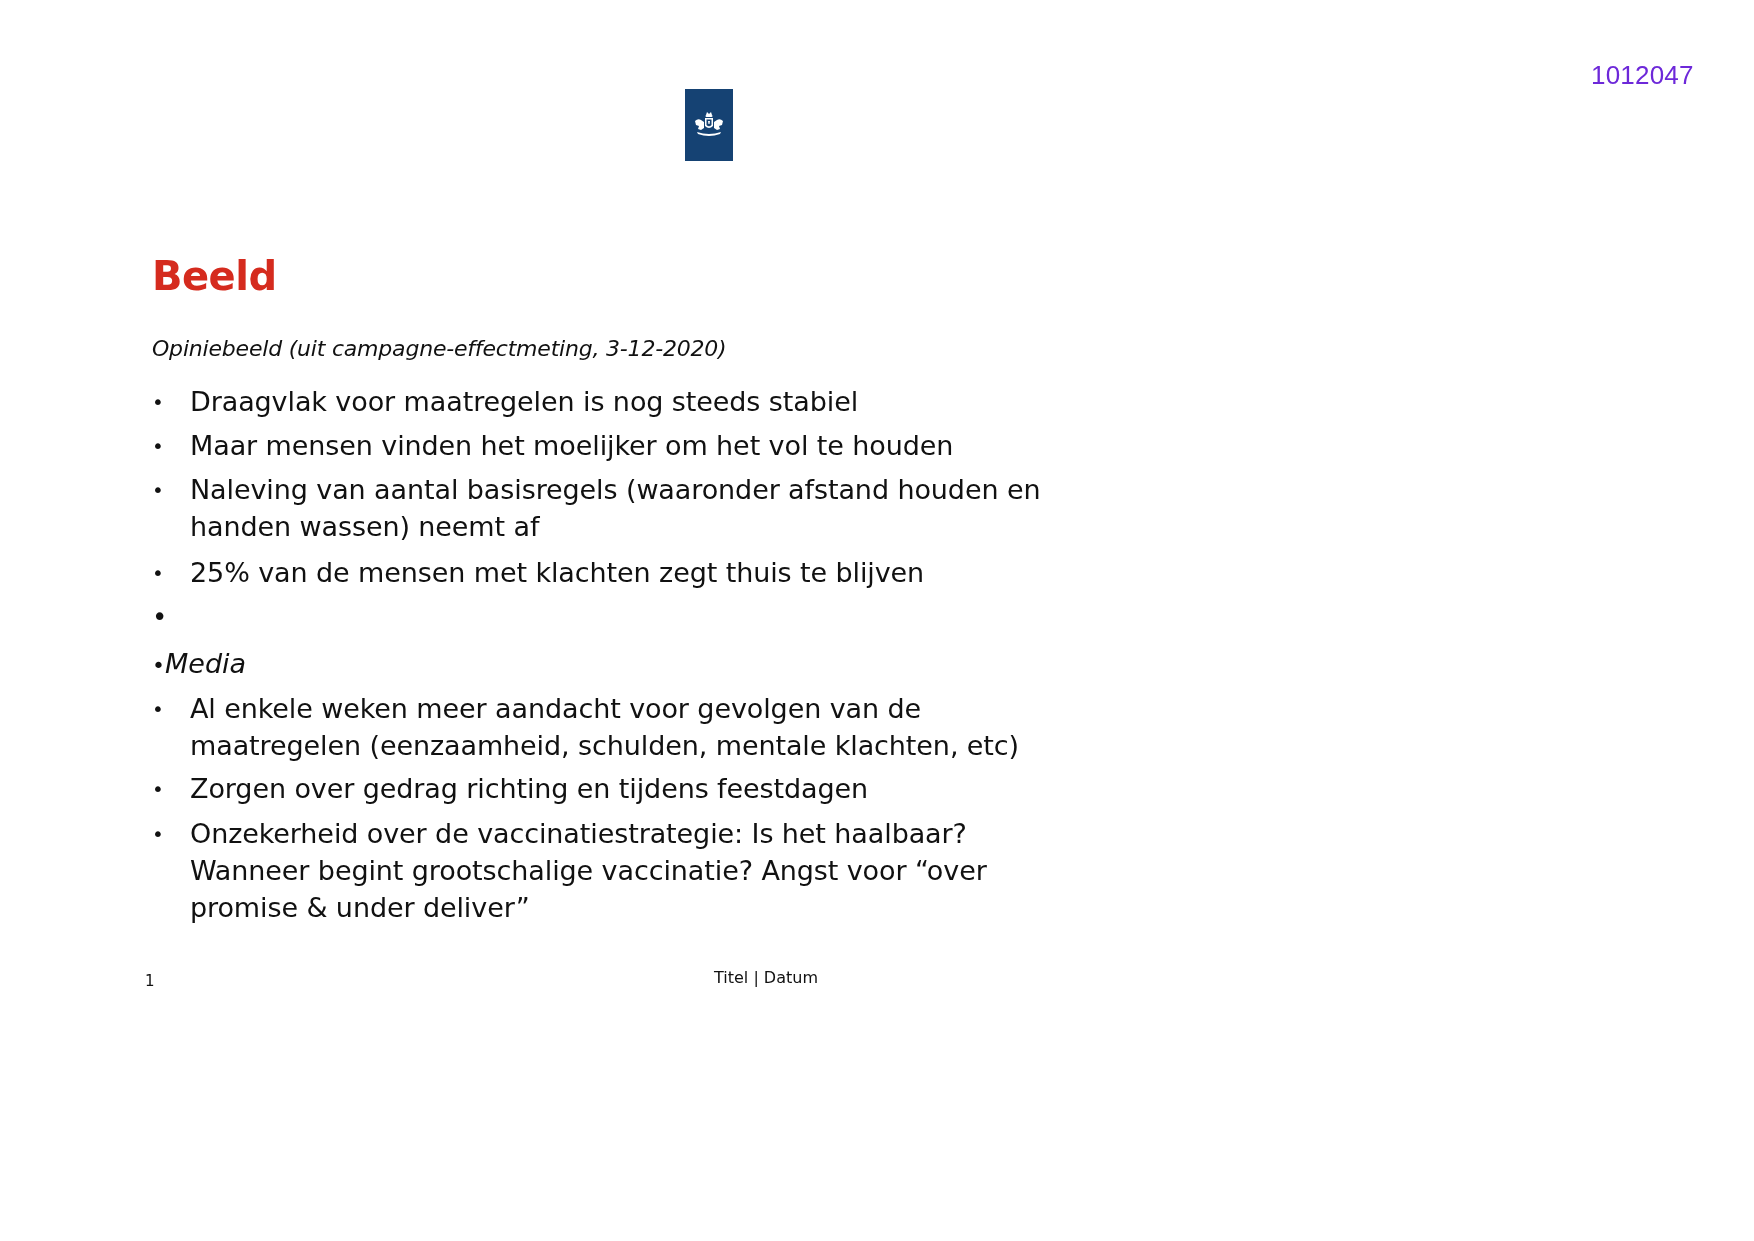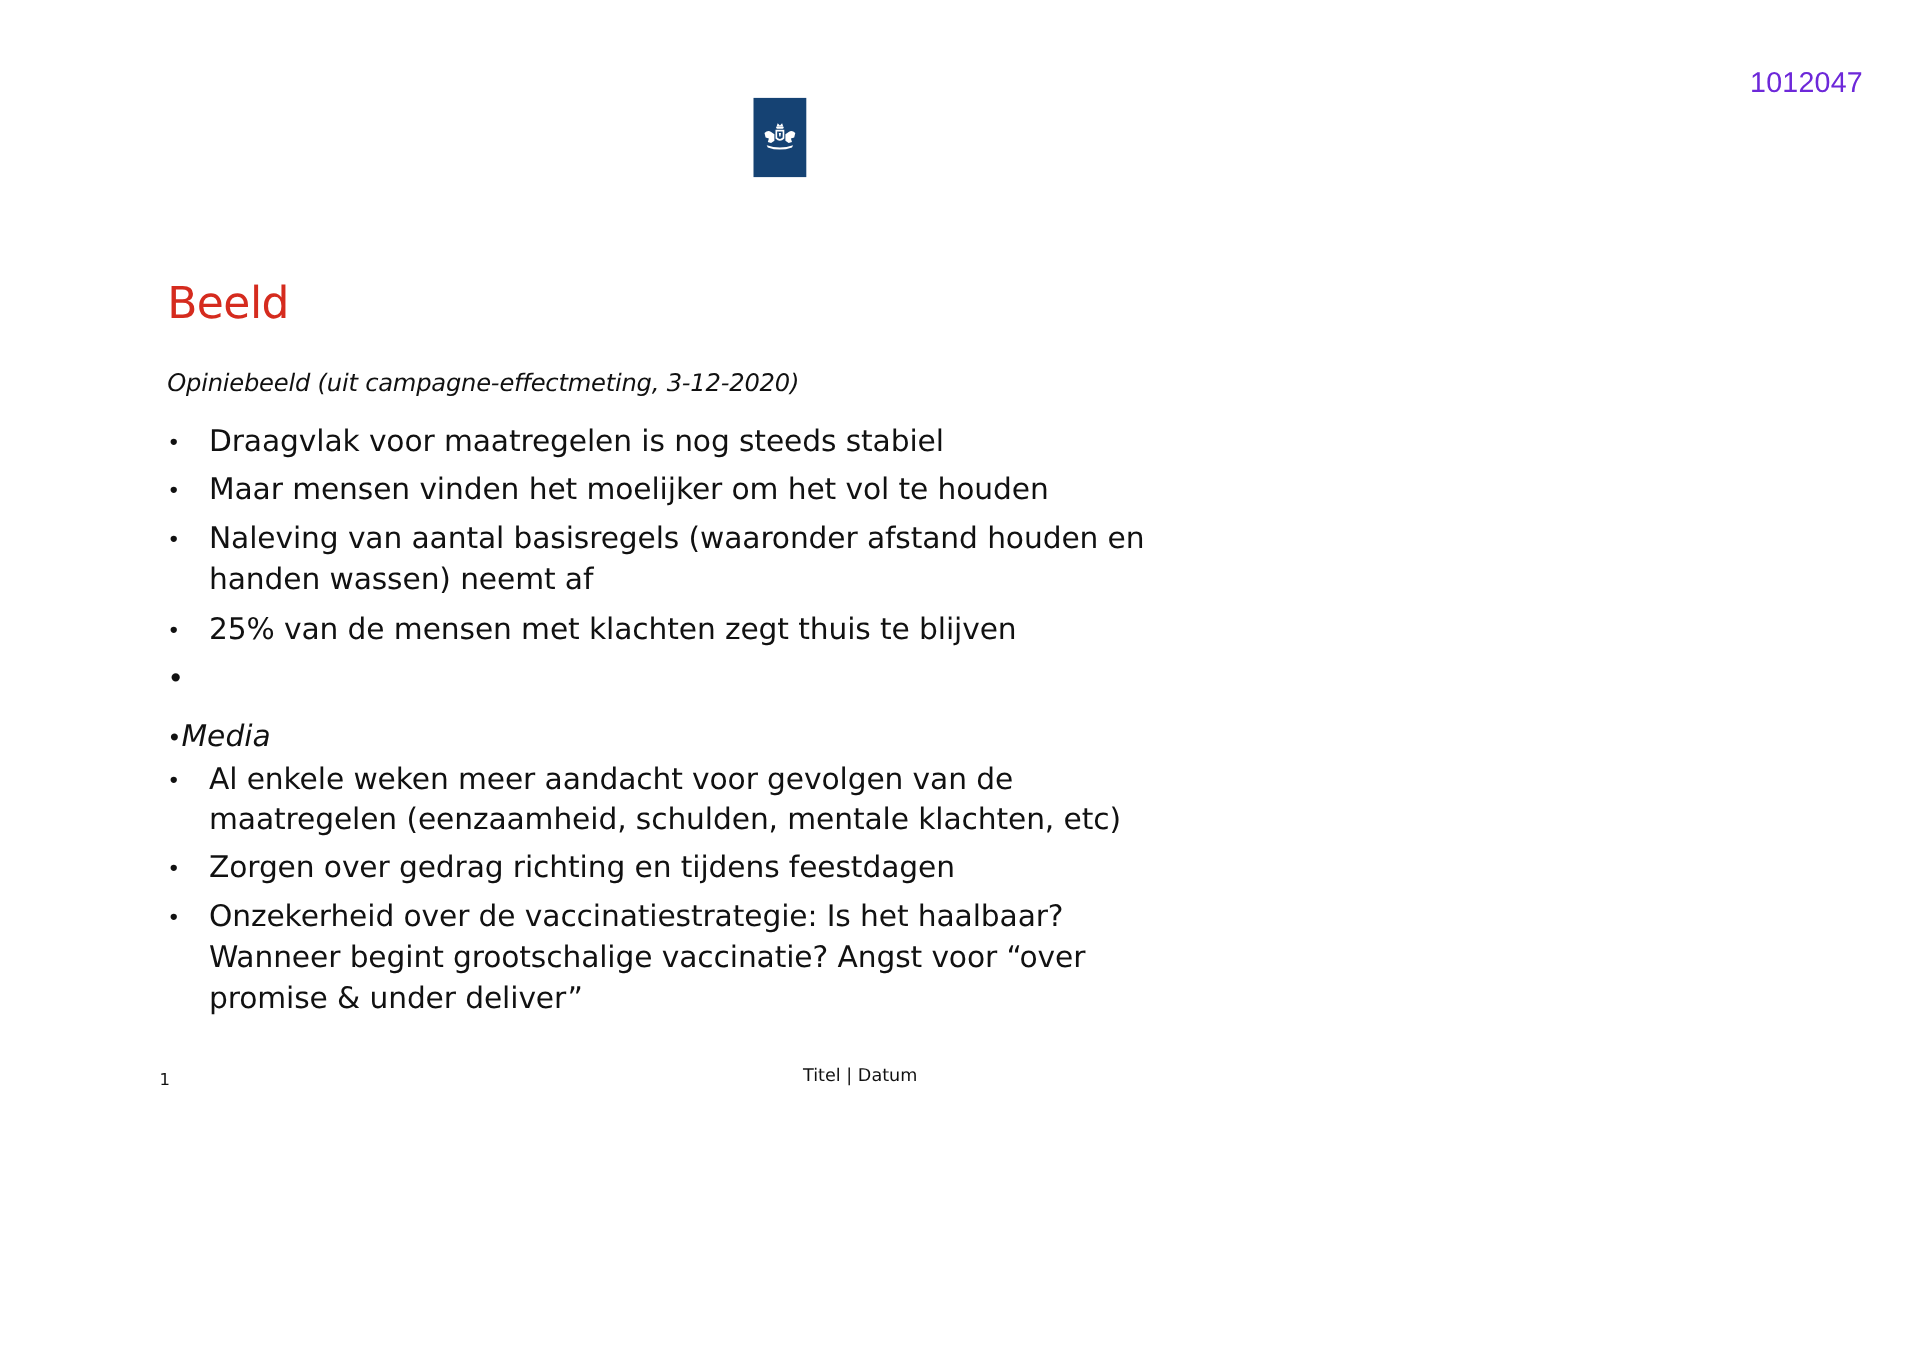--- a/index.html
+++ b/index.html
@@ -1,29 +1,29 @@
 <!DOCTYPE html>
 <html><head>
 <meta charset="utf-8">
 <style>
   html, body { margin:0; padding:0; background:#ffffff; }
   body { width:1754px; height:1241px; position:relative; overflow:hidden; font-family:"DejaVu Sans", sans-serif; color:#111111; }
   .doc-id { position:absolute; left:1591px; top:60px; font-family:"Liberation Sans", sans-serif; font-size:26px; color:#6d28d9; letter-spacing:0.2px; }
   .logo { position:absolute; left:685px; top:89px; width:48px; height:72px; background:#154273; display:flex; align-items:center; justify-content:center; }
-  .title { position:absolute; left:152px; top:253px; font-family:"DejaVu Sans", sans-serif; font-size:40px; color:#d52b1e; margin:0; font-weight:normal; letter-spacing:-0.5px;text-align:center; }
+  .title { position:absolute; left:152px; top:253px; font-family:"DejaVu Sans", sans-serif; font-size:40px; color:#d52b1e; margin:0; font-weight:bold; letter-spacing:-0.5px;text-align:center; }
   .subhead { position:absolute; left:152px; font-style:italic; font-size:22px; color:#111; white-space:nowrap; letter-spacing:-0.2px; }
   .item { position:absolute; left:152px; font-size:27px; color:#111; white-space:pre; letter-spacing:-0.1px; }
   .item .bullet { position:absolute; left:0; top:0; font-size:20px; line-height:38px; }
   .item .text { position:absolute; left:38px; top:0; line-height:37px; white-space:pre; }
   .empty-bullet { position:absolute; left:152px; top:598px; font-size:26px; line-height:38px; }
-  .media { position:absolute; left:152px; top:645px; font-size:27px; line-height:50px; white-space:nowrap; }
+  .media { position:absolute; left:152px; top:645px; font-size:27px; line-height:38px; white-space:nowrap; }
   .media .dot { font-style:normal; font-size:22px; }
   .media em { font-style:italic; }
   .page-num { position:absolute; left:145px; top:972px; font-size:15px; color:#111; }
-  .footer-label { position:absolute; left:714px; top:968px; font-size:16px; color:#111;margin-left:16px; }
+  .footer-label { position:absolute; left:714px; top:968px; font-size:16px; color:#111; }
 </style>
 </head>
 <body>
 
 <div class="doc-id">1012047</div>
 
 <div class="logo">
   <svg width="40" height="32" viewBox="0 0 40 32">
     <g fill="#ffffff">
       <path d="M17 6 L18 3 L20 5 L22 3 L23 6 Z"></path>

